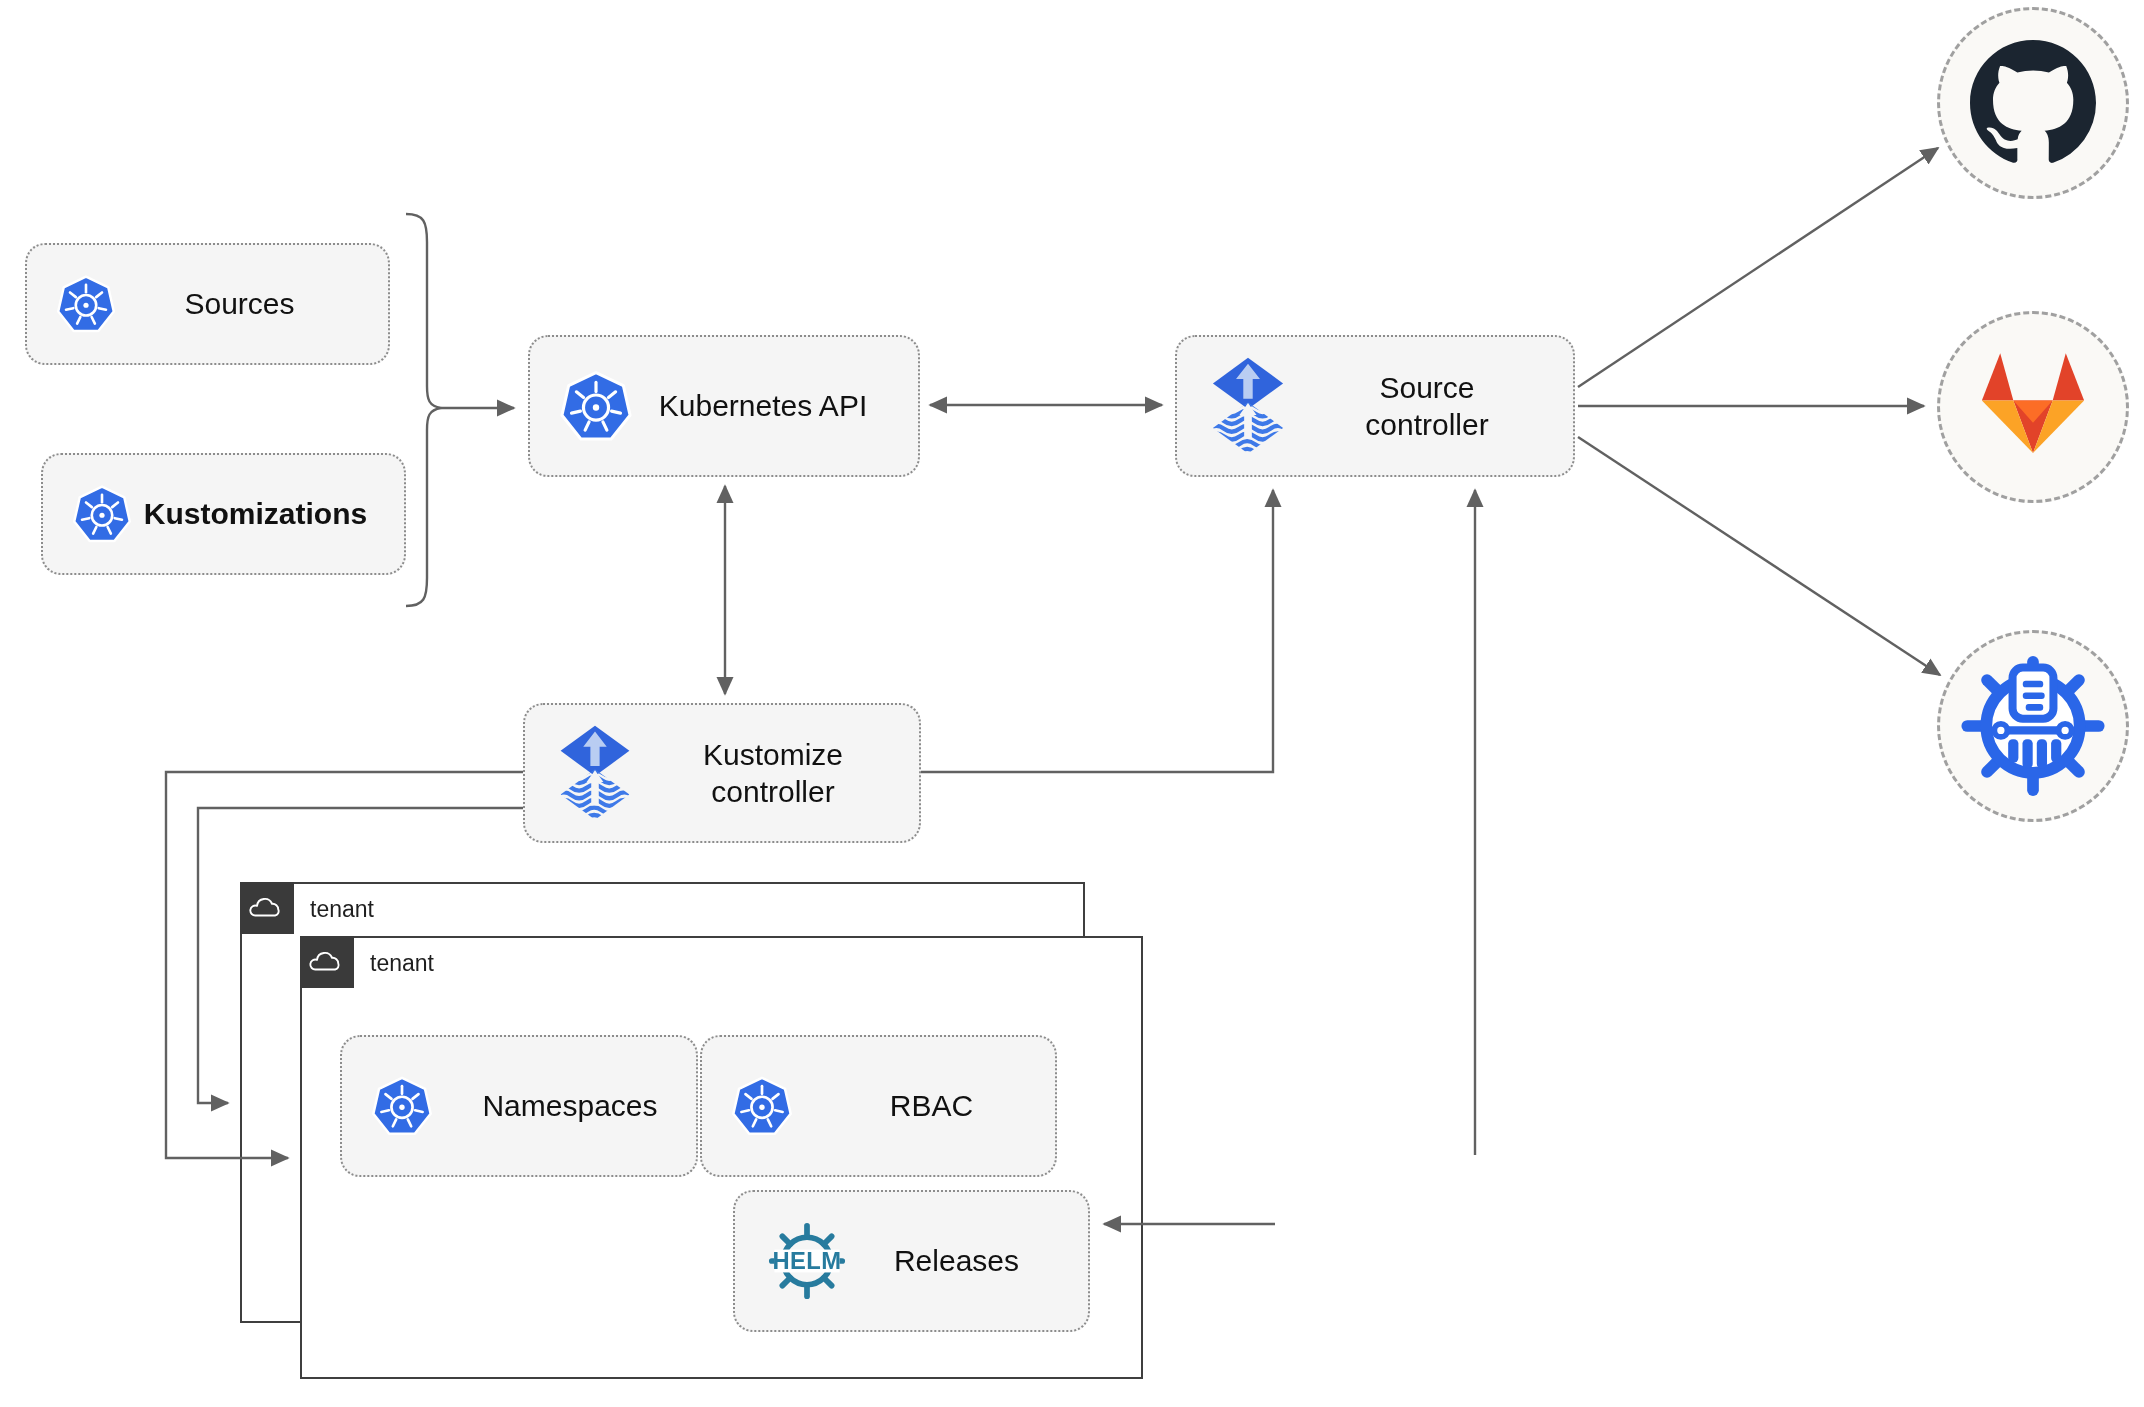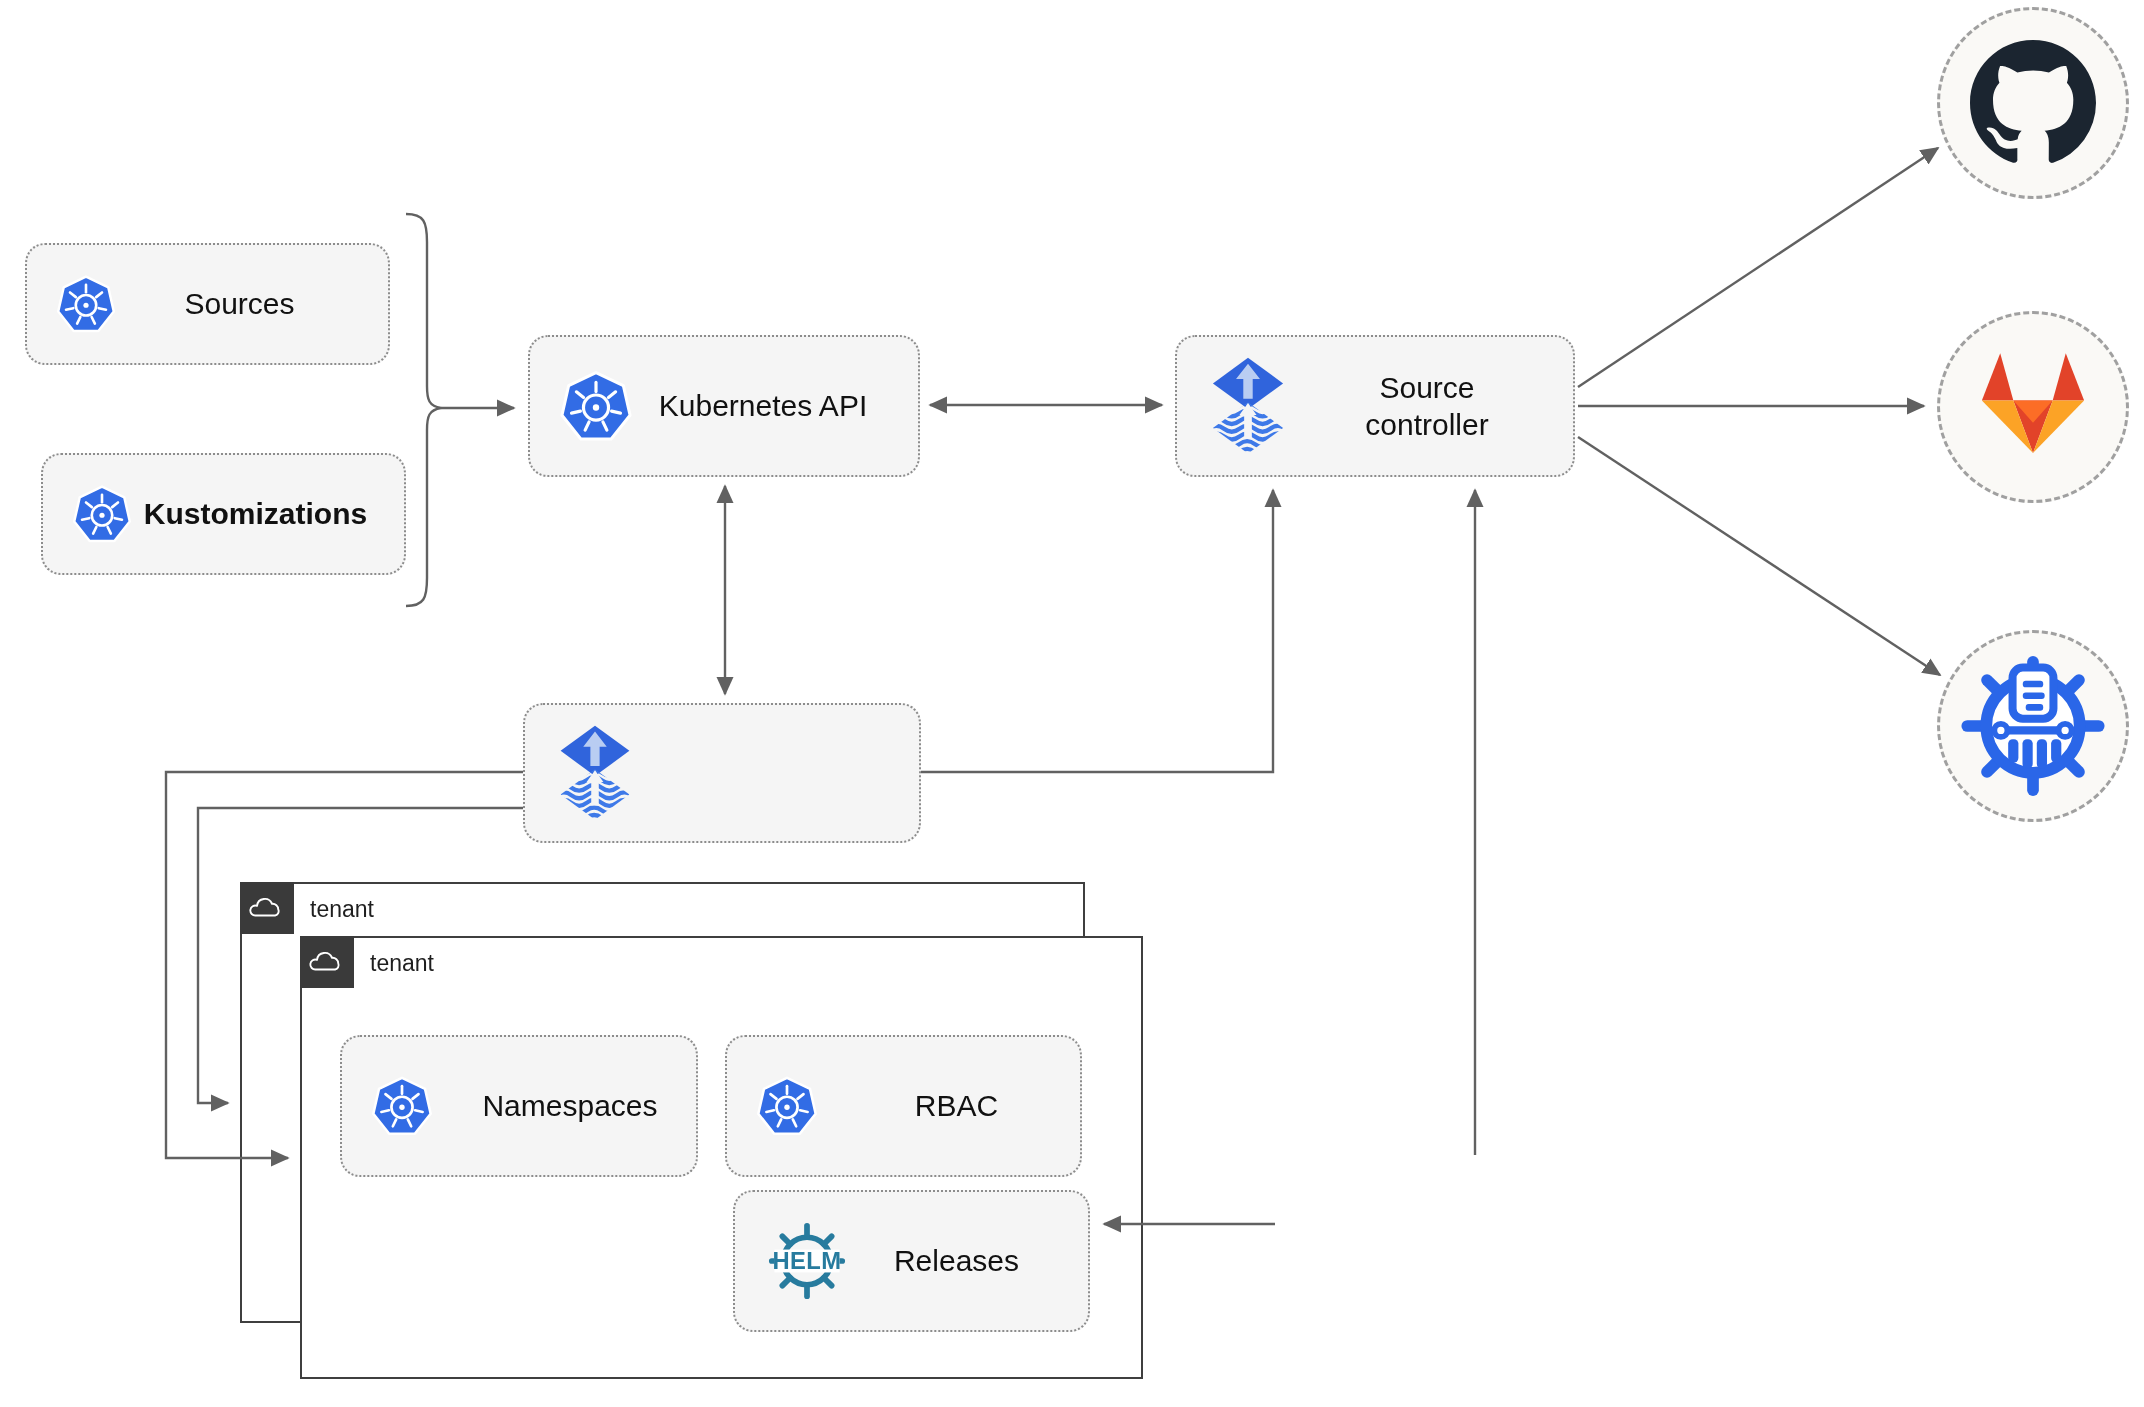--- a/index.html
+++ b/index.html
@@ -133,31 +133,32 @@
     <svg class="icon" width="86" height="101" viewBox="0 0 100 118">
         <use href="#sym-flux"></use>
       </svg>
     <div class="lbl two-line">Source controller</div>
   </div>
 
   <div class="node" style="left:523px;top:703px;width:398px;height:140px;">
     <svg class="icon" width="84" height="99" viewBox="0 0 100 118">
         <use href="#sym-flux"></use>
       </svg>
+    <div class="lbl two-line">Kustomize controller</div>
   </div>
 
 
   <div class="node" style="left:340px;top:1035px;width:358px;height:142px;gap:36px;">
     <svg class="icon" width="64" height="64" viewBox="0 0 100 100">
         <use href="#sym-k8s"></use>
       </svg>
     <div class="lbl">Namespaces</div>
   </div>
 
-  <div class="node" style="left:725px;top:1035px;width:357px;height:142px;gap:40px;">
+  <div class="node" style="left:700px;top:1035px;width:357px;height:142px;gap:40px;">
     <svg class="icon" width="64" height="64" viewBox="0 0 100 100">
         <use href="#sym-k8s"></use>
       </svg>
     <div class="lbl">RBAC</div>
   </div>
 
 
   <div class="node" style="left:733px;top:1190px;width:357px;height:142px;">
     <svg class="icon" width="88" height="88" viewBox="0 0 100 100">
         <use href="#sym-helm"></use>

